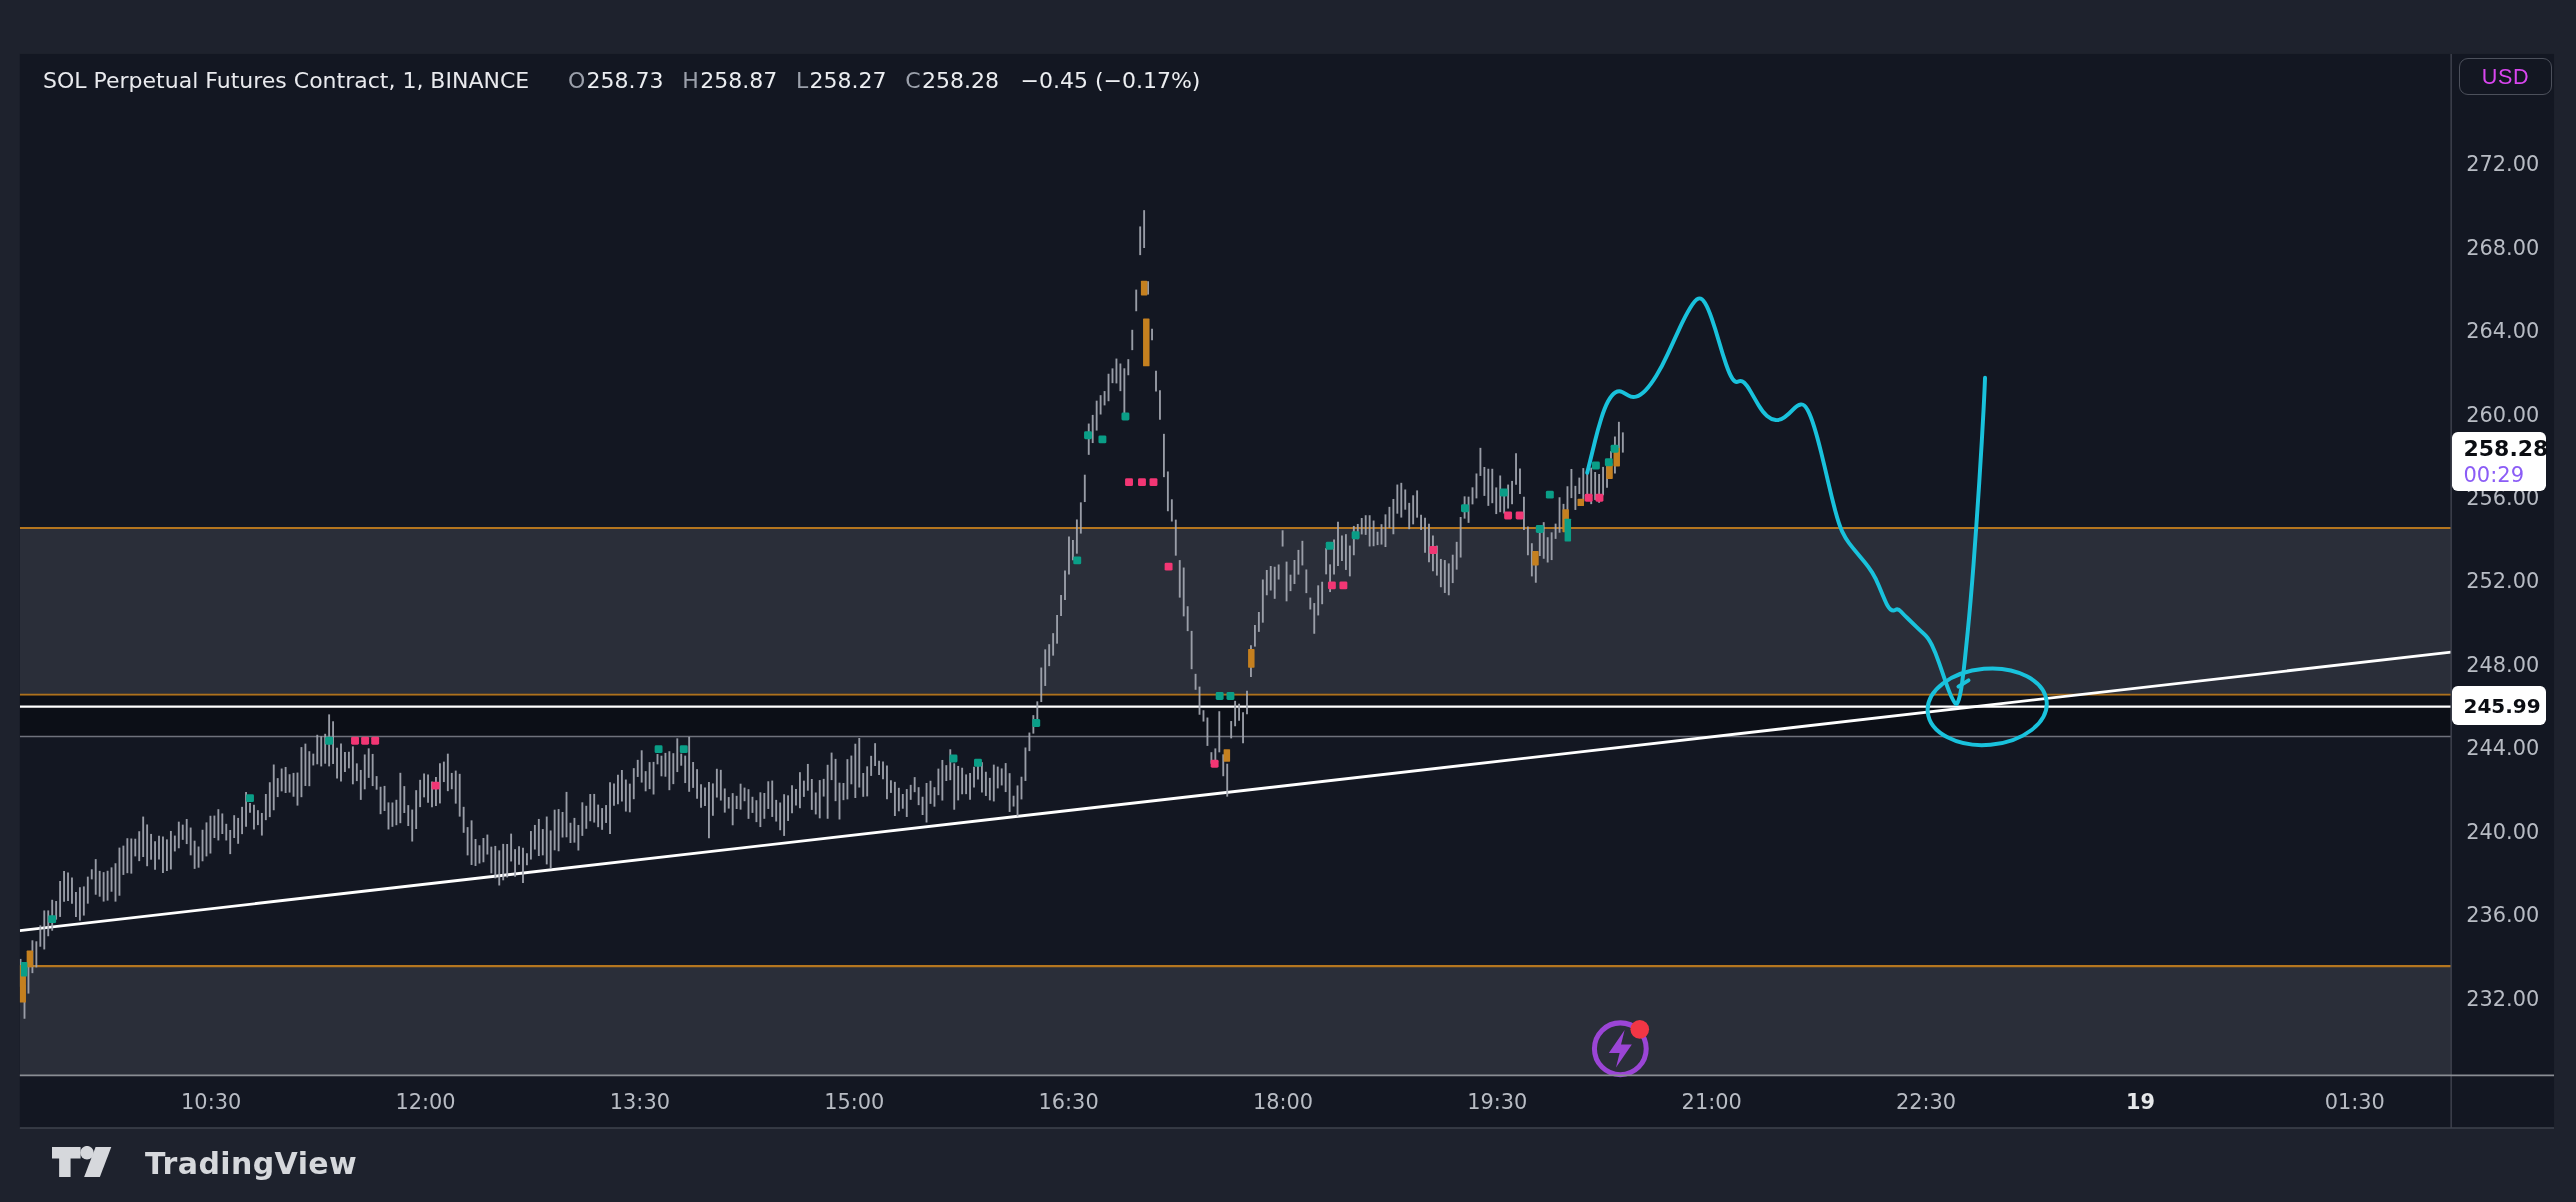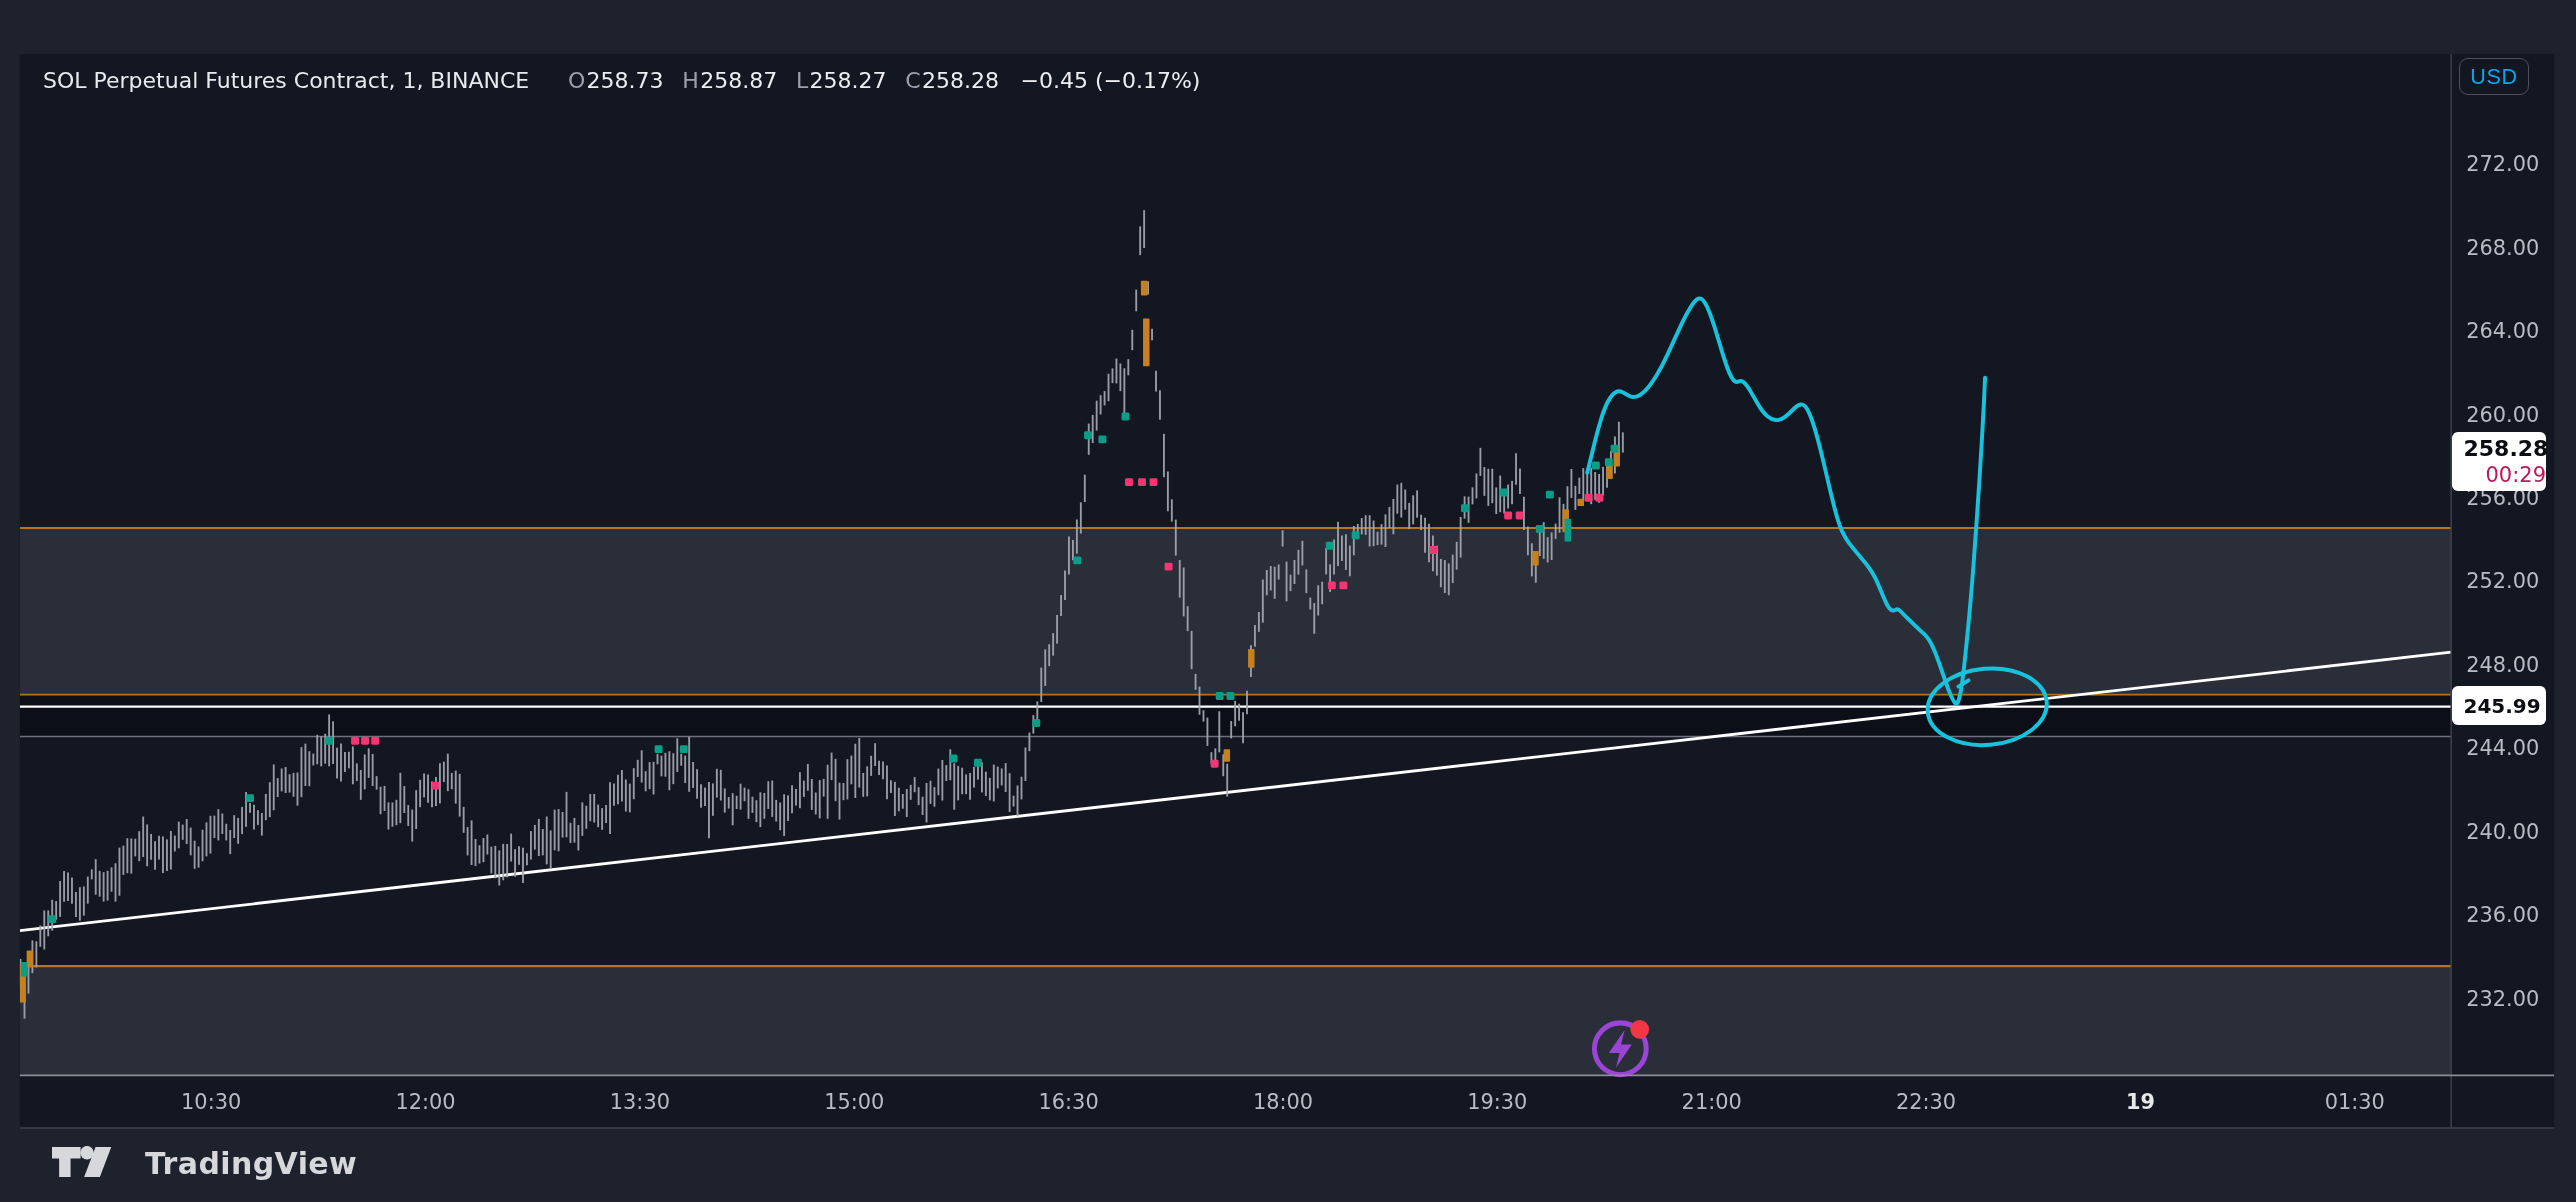--- a/index.html
+++ b/index.html
@@ -6,28 +6,28 @@
     font-family:"DejaVu Sans","Liberation Sans",sans-serif;}
   #stage{position:relative;width:2576px;height:1202px;background:#1e222d;}
   #chart-svg{position:absolute;left:0;top:0;}
   .hdr{position:absolute;left:27px;top:0;height:54px;display:flex;align-items:center;
     color:#cdd0d9;font-size:21px;letter-spacing:0.1px;}
   .title{position:absolute;left:43px;top:68px;font-size:22px;color:#d6d8de;white-space:nowrap;}
   .title .sym{color:#e9eaee;margin-right:20px;}
   .title .k{color:#9ba0ab;margin-left:18.7px;}
   .title .v{color:#eceef1;margin-left:1.4px;}
   .title .chg{color:#eceef1;margin-left:21.6px;}
-  .usd-btn{position:absolute;left:2459px;top:58px;width:70px;height:37px;border:1.4px solid #4c505b;
-    border-radius:9px;color:#0ea5e9;font-size:21.6px;display:flex;align-items:center;justify-content:center;
+  .usd-btn{position:absolute;left:2459px;top:58px;width:93px;height:37px;border:1.4px solid #4c505b;
+    border-radius:9px;color:#d946ef;font-size:21.6px;display:flex;align-items:center;justify-content:center;
     letter-spacing:0.7px;box-sizing:border-box;background:transparent;cursor:pointer;}
   .plabel{position:absolute;left:2452px;background:#ffffff;border-radius:5.8px;color:#0b0d12;
     display:flex;flex-direction:column;justify-content:center;padding-left:11.5px;box-sizing:border-box;}
   #last-label{top:432px;width:94px;height:59px;}
   #last-label .p{font-weight:bold;font-size:22px;line-height:27px;}
-  #last-label .c{font-size:21px;line-height:26px;color:#be185d;text-align:right;}
+  #last-label .c{font-size:21px;line-height:26px;color:#8b5cf6;}
   #level-label{top:686px;width:94px;height:39px;}
   #level-label .p{font-weight:bold;font-size:20px;}
   .footer{position:absolute;left:52px;top:1146px;display:flex;align-items:flex-start;color:#d6d8dc;gap:20px;}
   .footer .brand{font-size:30px;font-weight:bold;margin-left:13px;letter-spacing:0.4px;}
 </style>
 </head>
 <body>
 
 <div id="stage">
   <svg id="chart-svg" width="2576" height="1202" viewBox="0 0 3580 1671">

